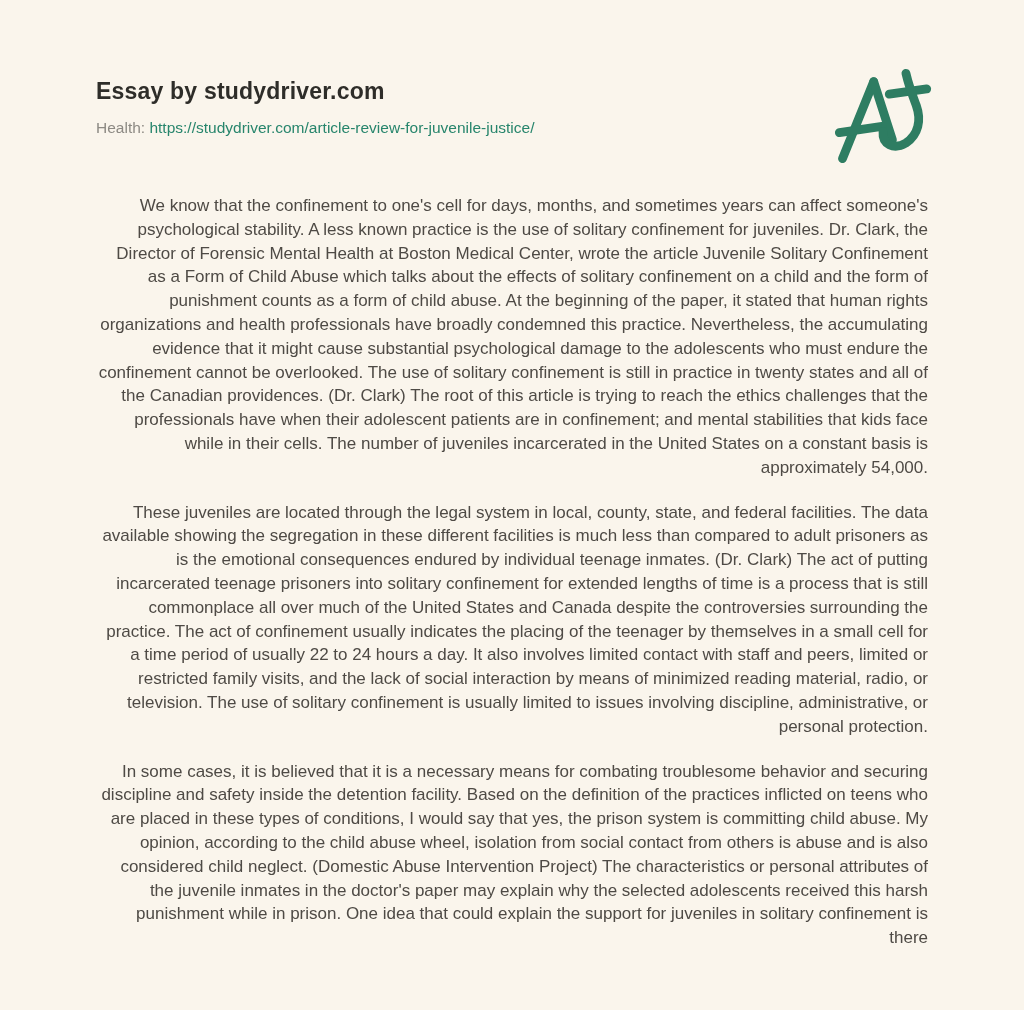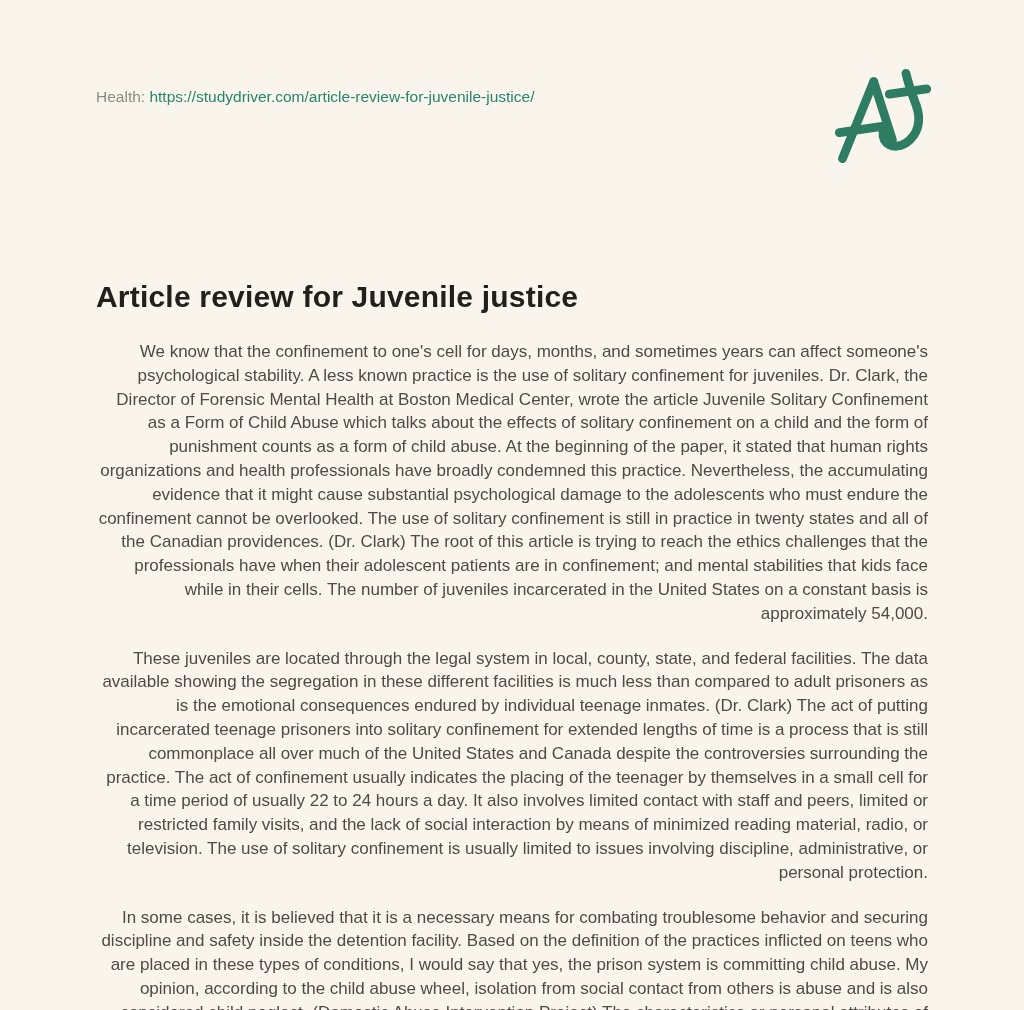--- a/index.html
+++ b/index.html
@@ -65,41 +65,41 @@
     text-align: right;
   }
 </style>
 </head>
 <body>
 
 <div class="page">
 
   <div class="header">
     <div>
+      <div class="byline">Essay by studydriver.com</div>
       <div class="source-line">
         <span>Health:</span>
         <a href="#" title="https://studydriver.com/article-review-for-juvenile-justice/">https://studydriver.com/article-review-for-juvenile-justice/</a>
       </div>
     </div>
 
     <svg class="logo" viewBox="0 0 100 100" fill="none" stroke="#2e7d62" stroke-width="8.5" stroke-linecap="round">
 
       <path d="M12 91 L42 17"></path>
 
       <path d="M42 17 L60 73"></path>
 
       <path d="M9 66 L50 60"></path>
 
       <path d="M57 29 L93 24"></path>
 
       <path d="M73 9 C76 22 80 32 83 40 C88 54 85 68 73 76 C61 83 50 77 51 65"></path>
     </svg>
   </div>
 
-  <h1 class="page-title">Article review for Juvenile justice</h1>
 
   <div class="article-body">
     <p>We know that the confinement to one's cell for days, months, and sometimes years can affect someone's psychological stability. A less known practice is the use of solitary confinement for juveniles. Dr. Clark, the Director of Forensic Mental Health at Boston Medical Center, wrote the article Juvenile Solitary Confinement as a Form of Child Abuse which talks about the effects of solitary confinement on a child and the form of punishment counts as a form of child abuse. At the beginning of the paper, it stated that human rights organizations and health professionals have broadly condemned this practice. Nevertheless, the accumulating evidence that it might cause substantial psychological damage to the adolescents who must endure the confinement cannot be overlooked. The use of solitary confinement is still in practice in twenty states and all of the Canadian providences. (Dr. Clark) The root of this article is trying to reach the ethics challenges that the professionals have when their adolescent patients are in confinement; and mental stabilities that kids face while in their cells. The number of juveniles incarcerated in the United States on a constant basis is approximately 54,000.</p>
     <p>These juveniles are located through the legal system in local, county, state, and federal facilities. The data available showing the segregation in these different facilities is much less than compared to adult prisoners as is the emotional consequences endured by individual teenage inmates. (Dr. Clark) The act of putting incarcerated teenage prisoners into solitary confinement for extended lengths of time is a process that is still commonplace all over much of the United States and Canada despite the controversies surrounding the practice. The act of confinement usually indicates the placing of the teenager by themselves in a small cell for a time period of usually 22 to 24 hours a day. It also involves limited contact with staff and peers, limited or restricted family visits, and the lack of social interaction by means of minimized reading material, radio, or television. The use of solitary confinement is usually limited to issues involving discipline, administrative, or personal protection.</p>
     <p>In some cases, it is believed that it is a necessary means for combating troublesome behavior and securing discipline and safety inside the detention facility. Based on the definition of the practices inflicted on teens who are placed in these types of conditions, I would say that yes, the prison system is committing child abuse. My opinion, according to the child abuse wheel, isolation from social contact from others is abuse and is also considered child neglect. (Domestic Abuse Intervention Project) The characteristics or personal attributes of the juvenile inmates in the doctor's paper may explain why the selected adolescents received this harsh punishment while in prison. One idea that could explain the support for juveniles in solitary confinement is there</p>
   </div>
 
 </div>
 
 </body></html>

